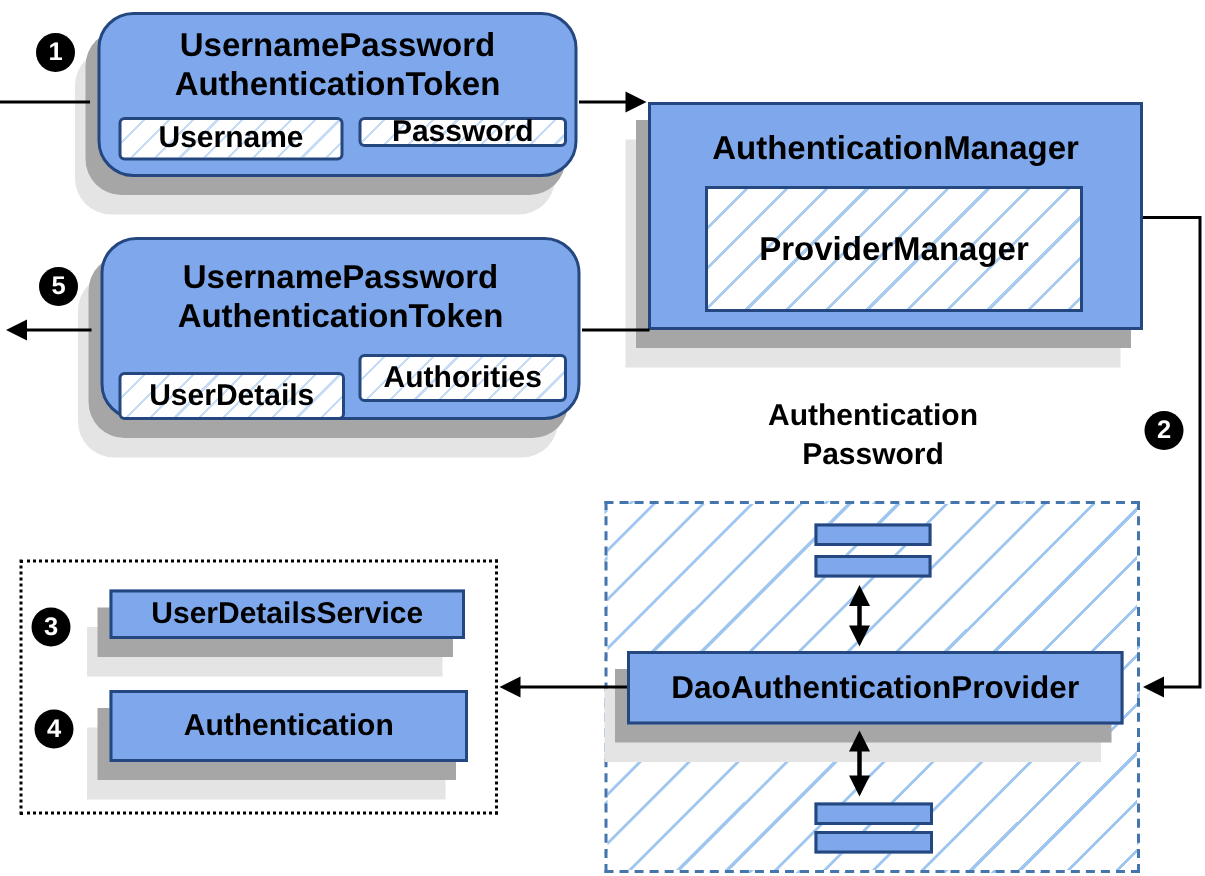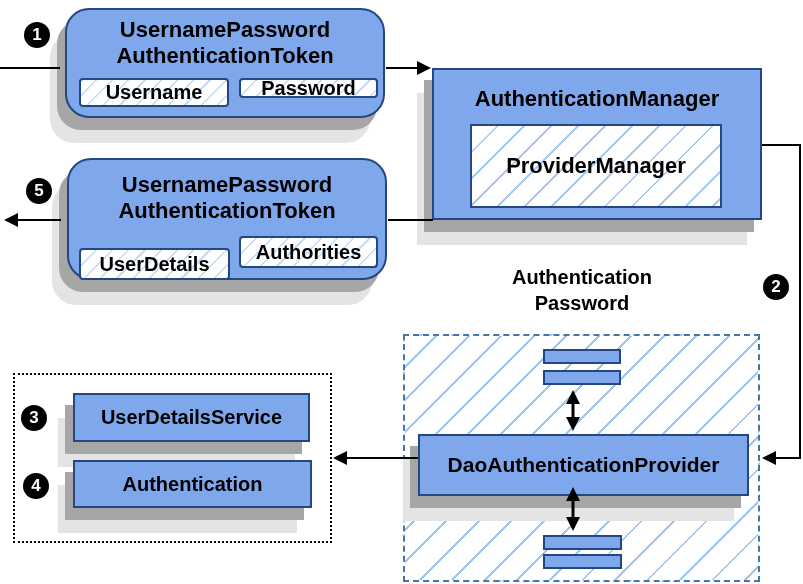--- a/index.html
+++ b/index.html
@@ -96,24 +96,24 @@
   <div class="abs" style="left:452px;top:264px;width:260px;text-align:center;font-size:20px;line-height:26px;">
     <div>Authentication</div>
     <div>Password</div>
   </div>
 
   <div class="abs dashed-area hatch-lg" style="left:403px;top:334px;width:357px;height:248px;"></div>
 
   <div class="abs bar" style="left:543px;top:349px;width:78px;height:15px;"></div>
   <div class="abs bar" style="left:543px;top:370px;width:78px;height:15px;"></div>
 
-  <div class="abs blue shadow2 center" style="left:418px;top:434px;width:331px;height:62px;font-size:21px;z-index:2;">DaoAuthenticationProvider</div>
+  <div class="abs blue shadow2 center" style="left:418px;top:434px;width:331px;height:49px;font-size:21px;z-index:2;">DaoAuthenticationProvider</div>
 
   <div class="abs bar" style="left:543px;top:535px;width:79px;height:15px;"></div>
   <div class="abs bar" style="left:543px;top:554px;width:79px;height:15px;"></div>
 
   <div class="abs dotted-area" style="left:13px;top:373px;width:319px;height:170px;"></div>
 
-  <div class="abs blue shadow2 center" style="left:73px;top:393px;width:237px;height:49px;font-size:20px;">UserDetailsService</div>
+  <div class="abs blue shadow2 center" style="left:73px;top:393px;width:237px;height:33px;font-size:20px;">UserDetailsService</div>
 
   <div class="abs blue shadow2 center" style="left:73px;top:460px;width:239px;height:48px;font-size:20px;">Authentication</div>
 
 </div>
 
 </body></html>

